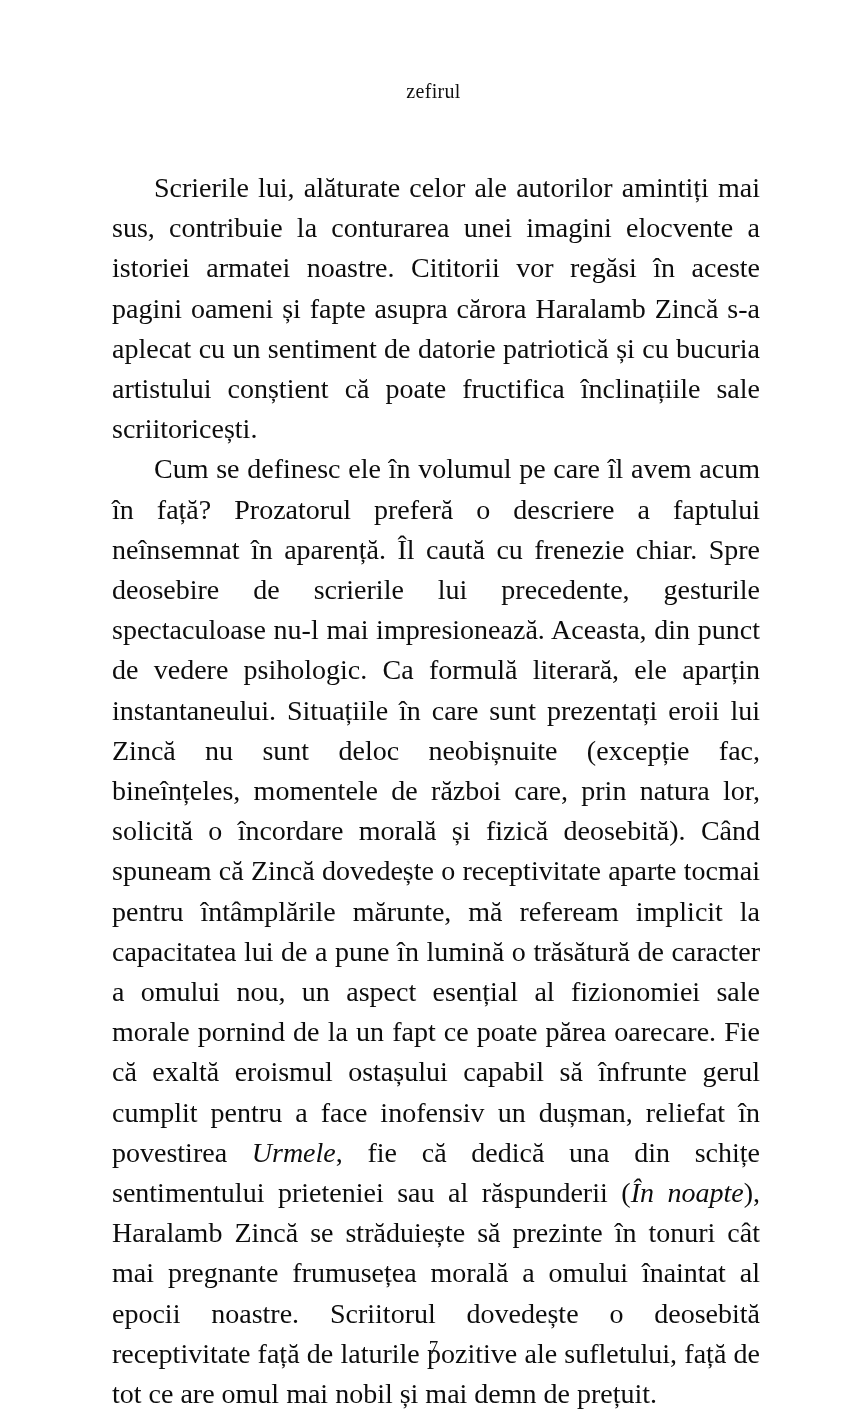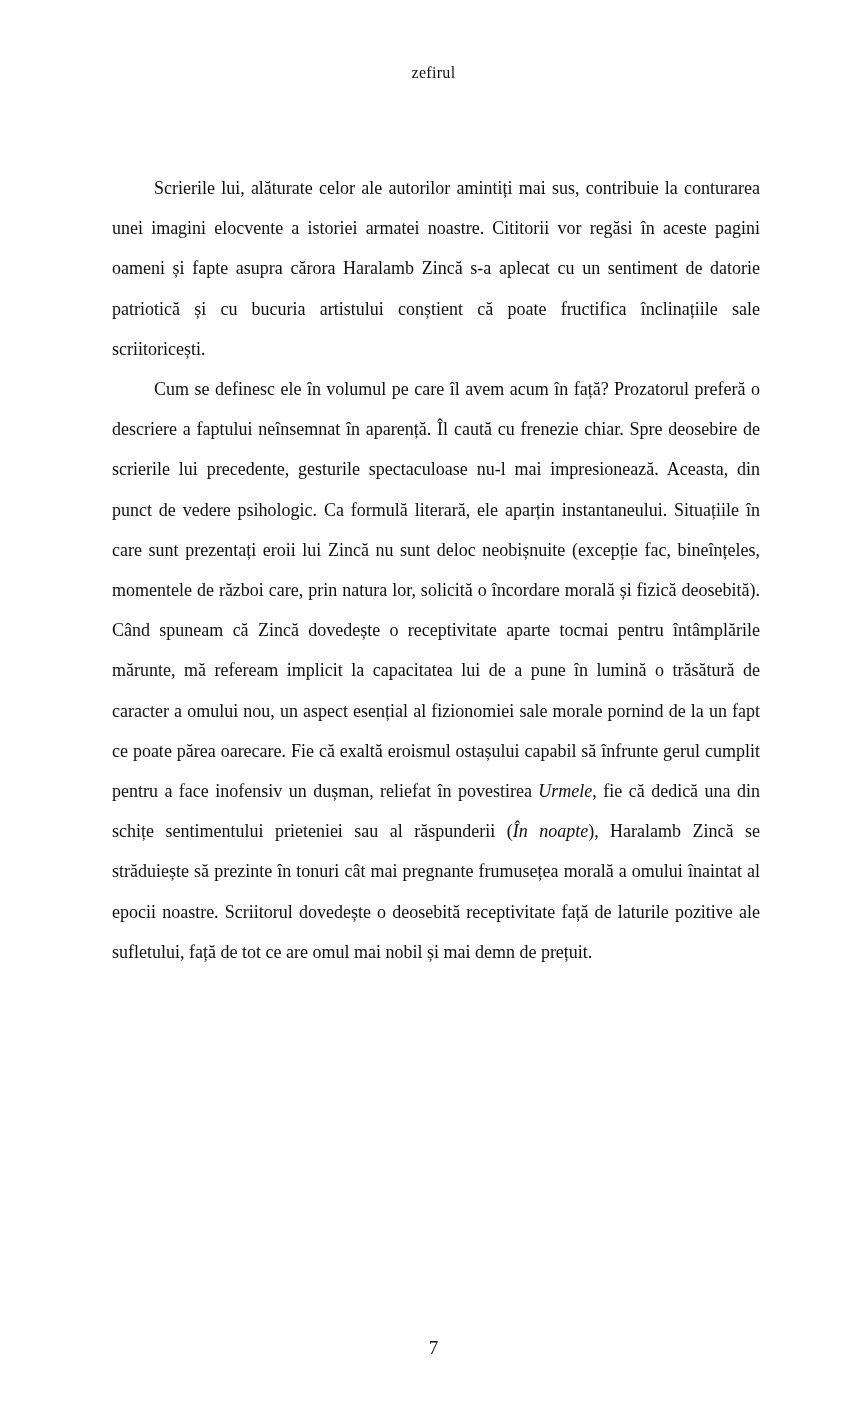--- a/index.html
+++ b/index.html
@@ -11,34 +11,34 @@
     position: relative;
     width: 867px;
     height: 1418px;
     background: #ffffff;
     overflow: hidden;
     font-family: "Liberation Serif", serif;
     color: #111111;
   }
   .running-head {
     position: absolute;
-    top: 64px;
+    top: 80px;
     left: 0;
     width: 867px;
     text-align: center;
-    font-size: 16px;
+    font-size: 20px;
     letter-spacing: 0.3px;
     color: #111111;
   }
   .body-text {
     position: absolute;
     top: 168px;
     left: 112px;
     width: 648px;
-    font-size: 18px;
+    font-size: 28px;
     line-height: 40.2px;
     text-align: justify;
     text-justify: inter-word;
     color: #0d0d0d;
   }
   .body-text p {
     margin: 0;
     text-indent: 42px;
   }
   .body-text p.last-line-justify {

